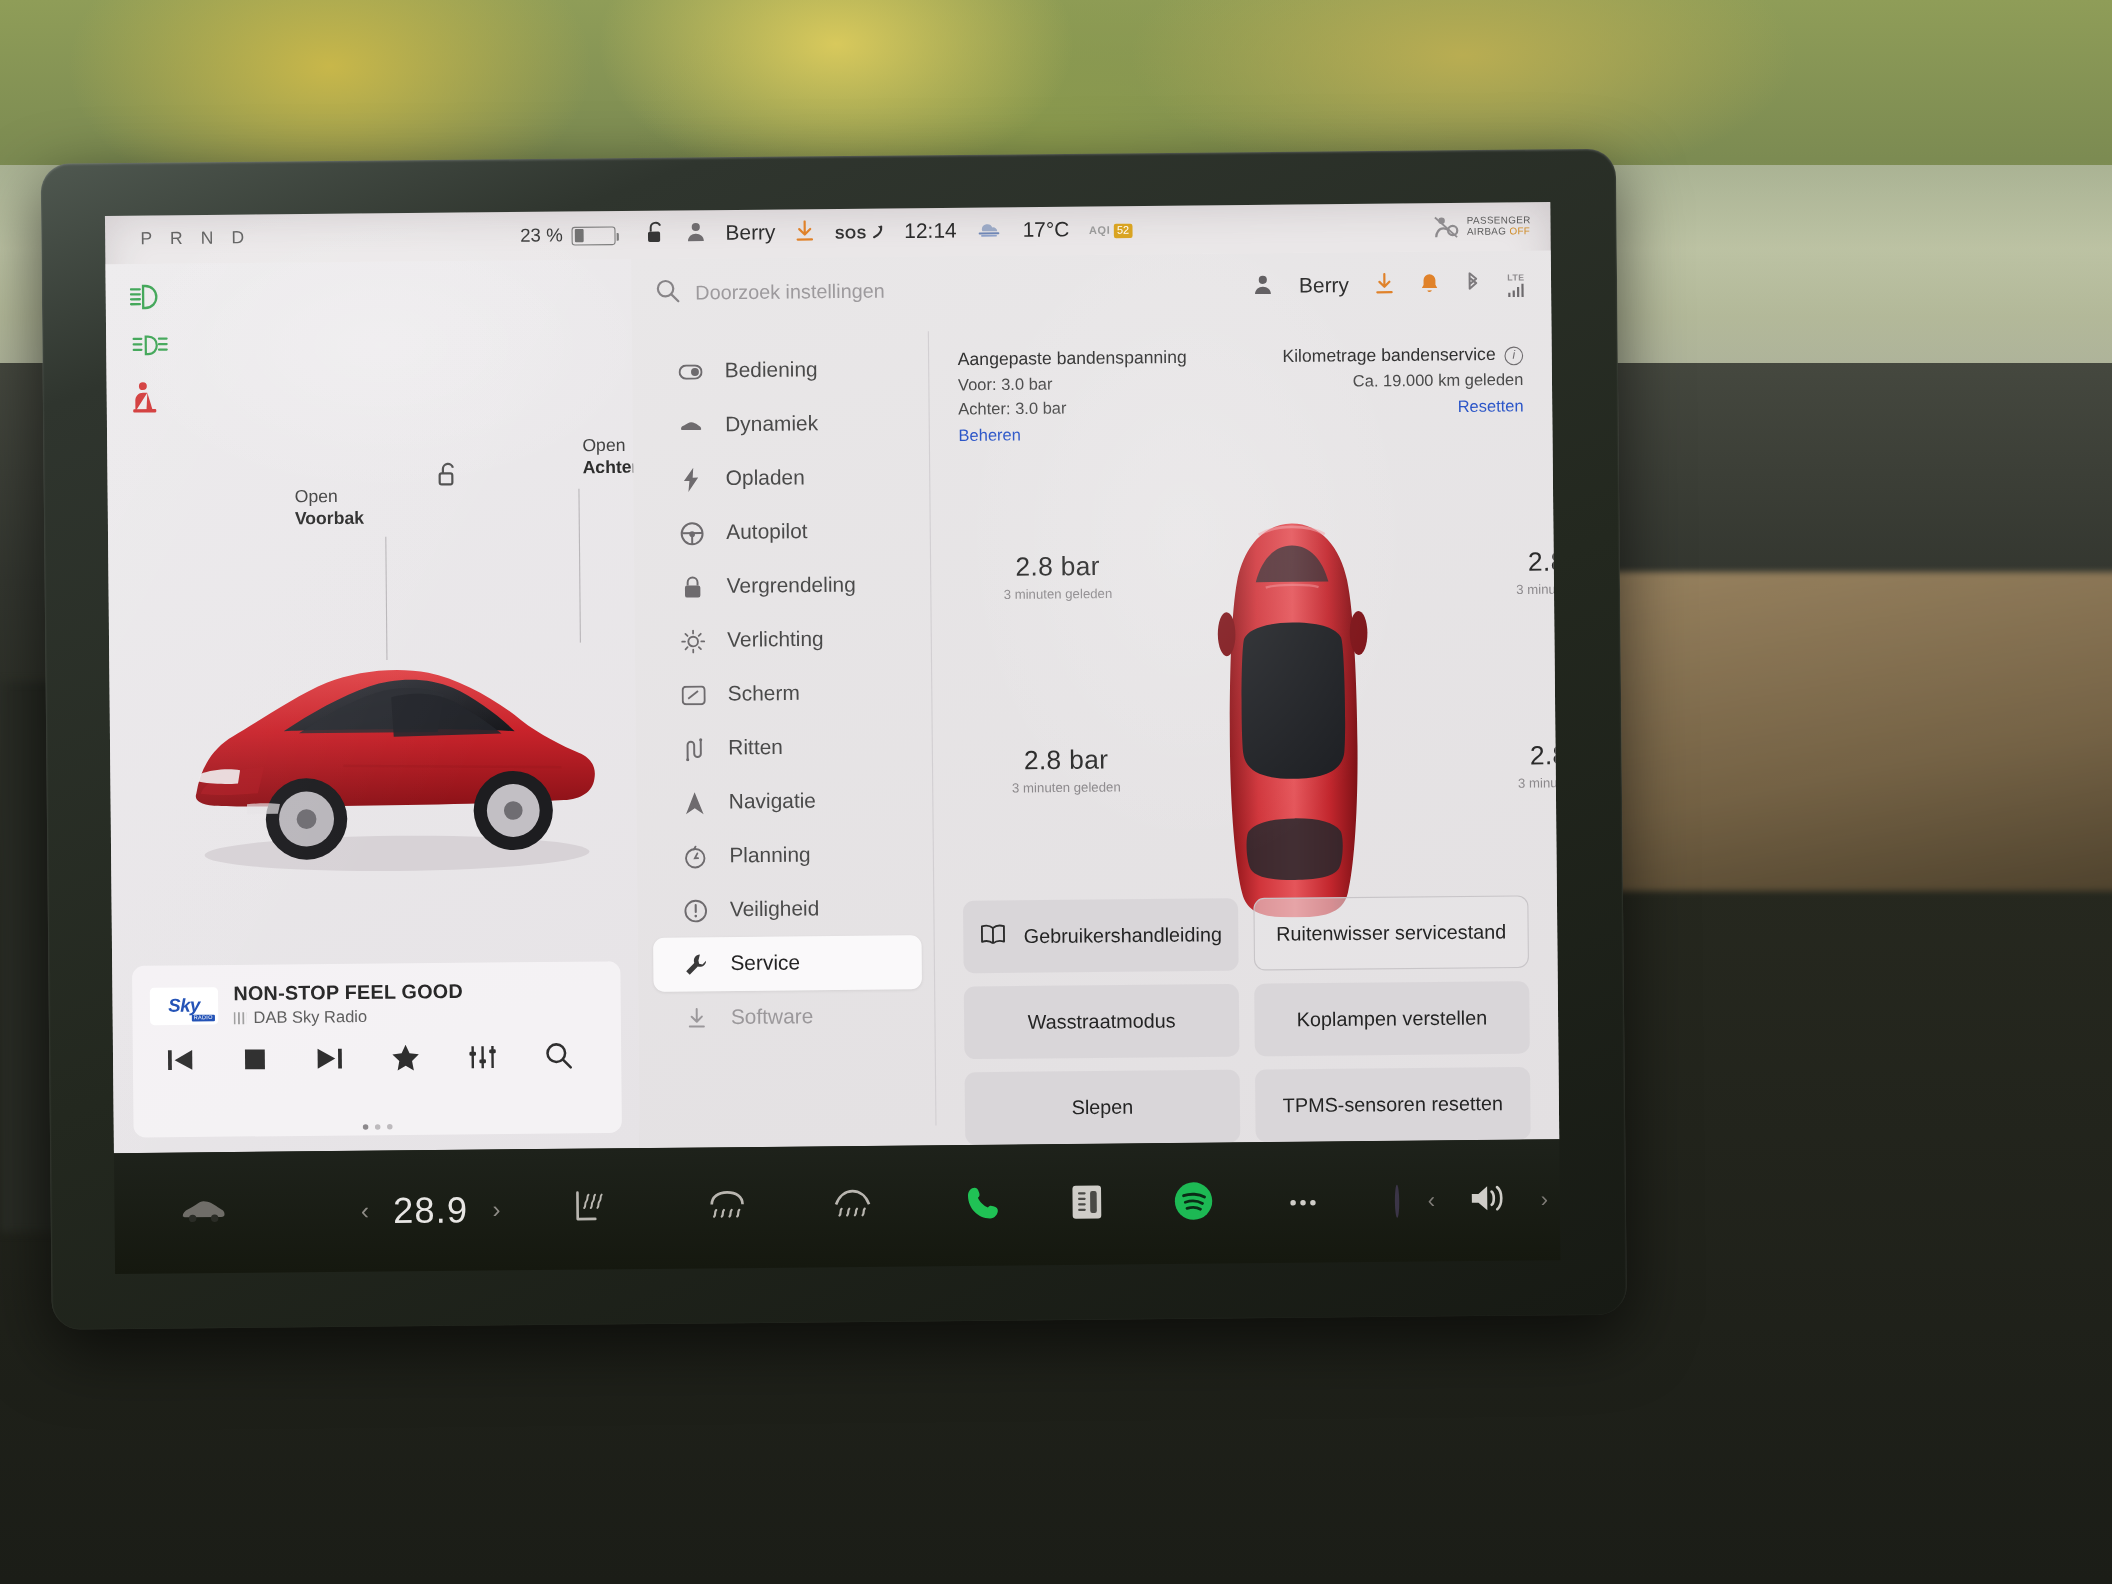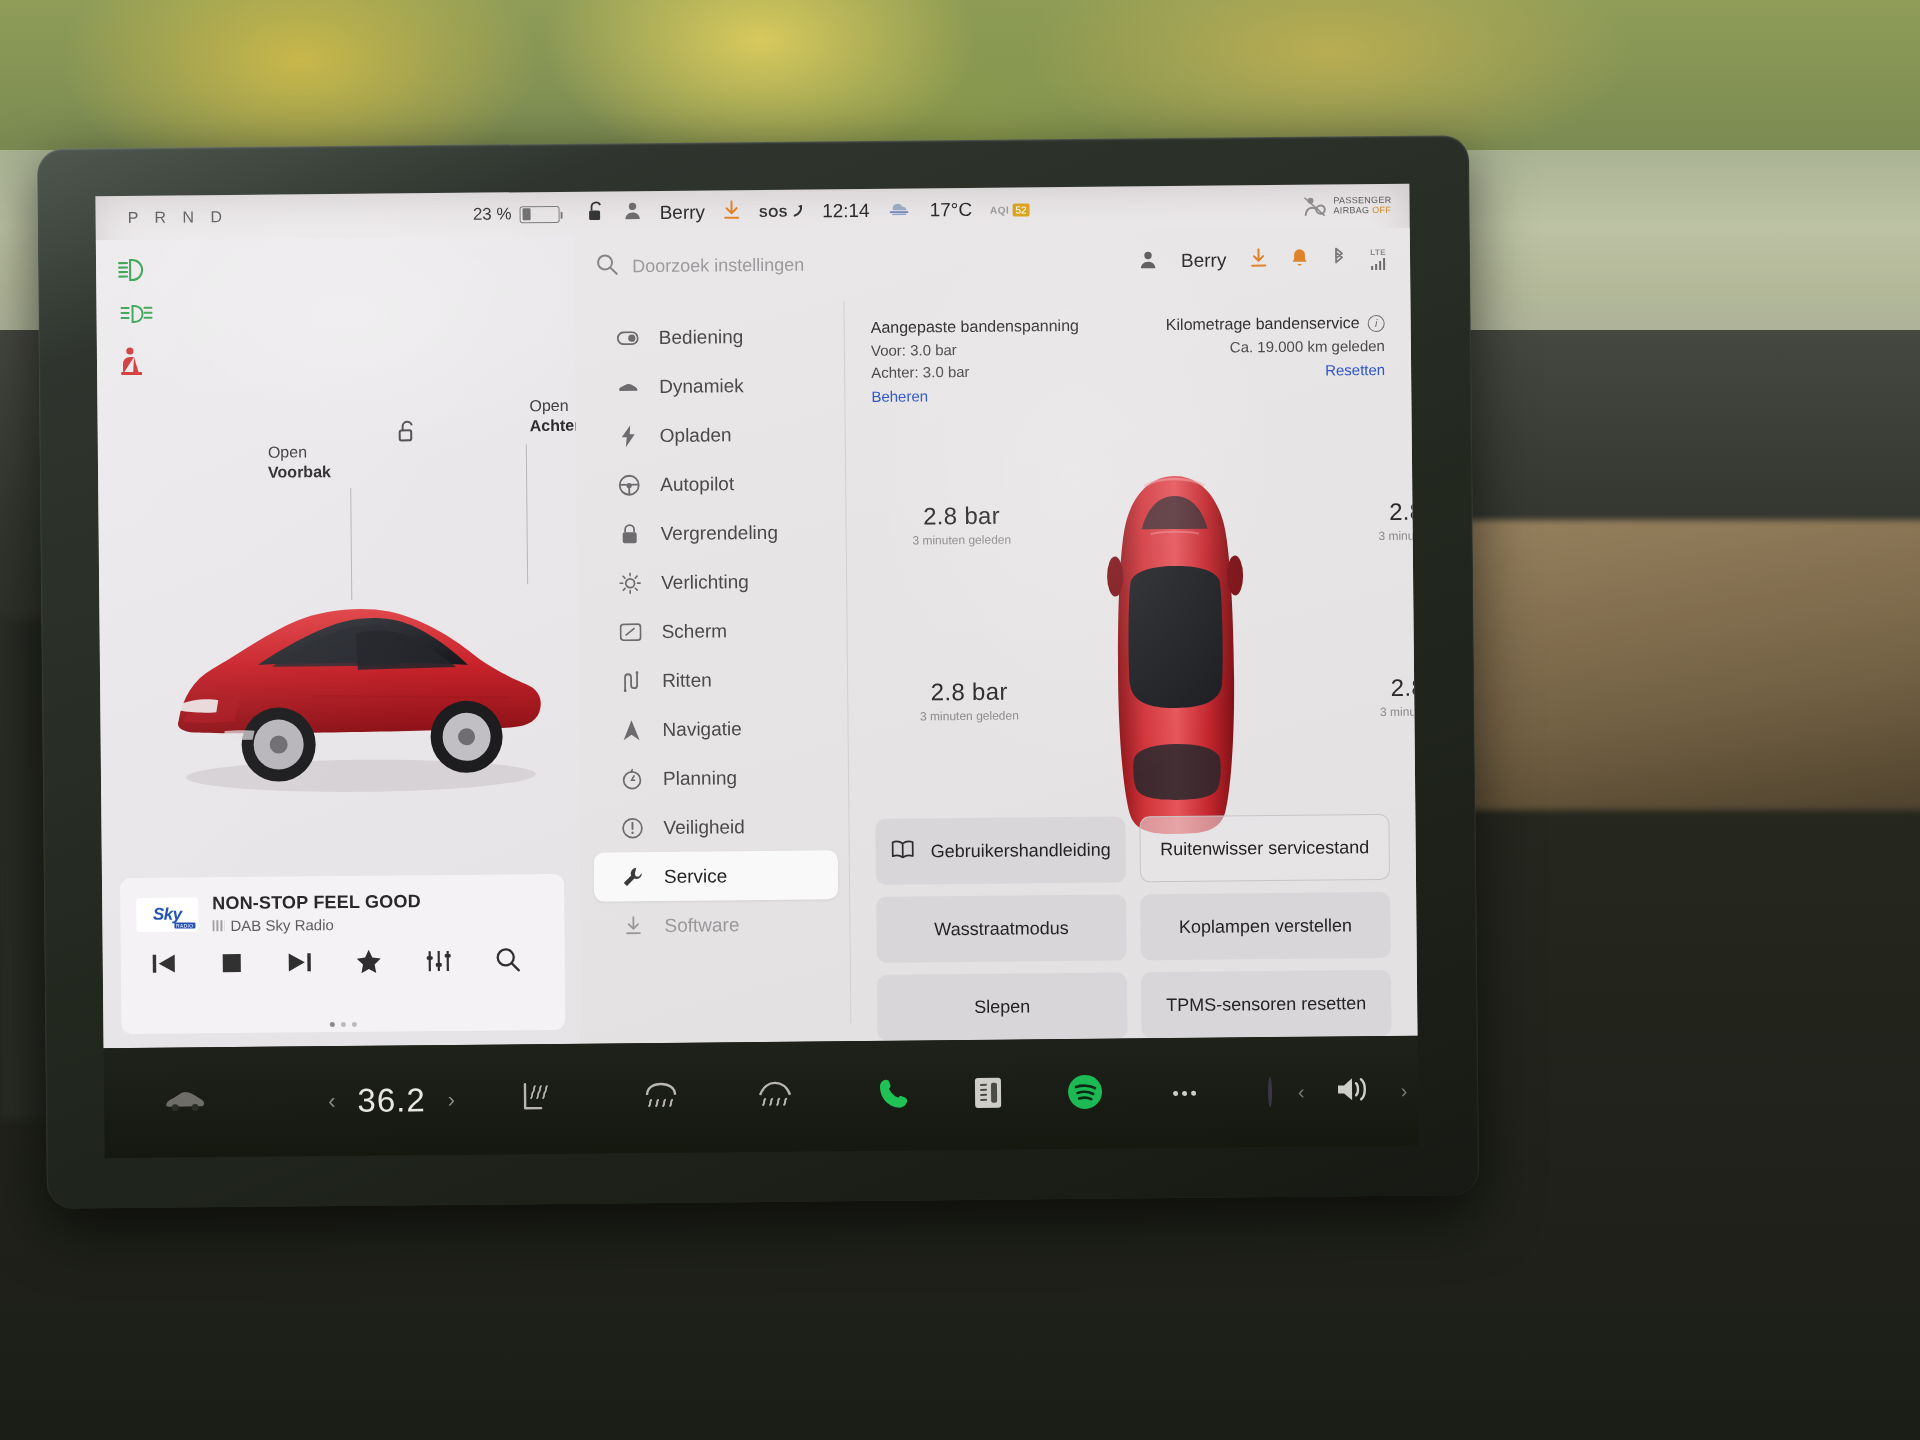--- a/index.html
+++ b/index.html
@@ -671,21 +671,21 @@
   <div class="strip">
     <div class="ic">
       <svg width="42" height="24" viewBox="0 0 42 24">
           <path d="M2 17c0-3 2-5 5-6.4C13 8 17 3.5 21 3.5c5 0 9 2.6 13 5.6 3 2.2 6 2.6 6 6.4 0 1.6-1 2.5-3 2.5H5c-2 0-3-.9-3-1z" fill="#6f6d68"></path>
           <circle cx="11" cy="19" r="3.4" fill="#2a2c26"></circle>
           <circle cx="31" cy="19" r="3.4" fill="#2a2c26"></circle>
         </svg>
     </div>
     <div class="temp-ctl">
       <span class="ch">‹</span>
-      <span class="t">36.2</span>
+      <span class="t">28.9</span>
       <span class="ch">›</span>
     </div>
     <div class="ic" style="margin-left:62px">
       <svg width="34" height="30" viewBox="0 0 34 30">
           <path d="M8 2v24M8 26h16" stroke="#b9b6b0" stroke-width="2.4" fill="none" stroke-linecap="round"></path>
           <path d="M18 4c-2 2 0 4-2 6s0 4-2 6M24 4c-2 2 0 4-2 6s0 4-2 6M30 4c-2 2 0 4-2 6s0 4-2 6" stroke="#b9b6b0" stroke-width="1.8" fill="none" stroke-linecap="round"></path>
         </svg>
     </div>
     <div class="ic" style="margin-left:66px">
       <svg width="36" height="28" viewBox="0 0 36 28">

